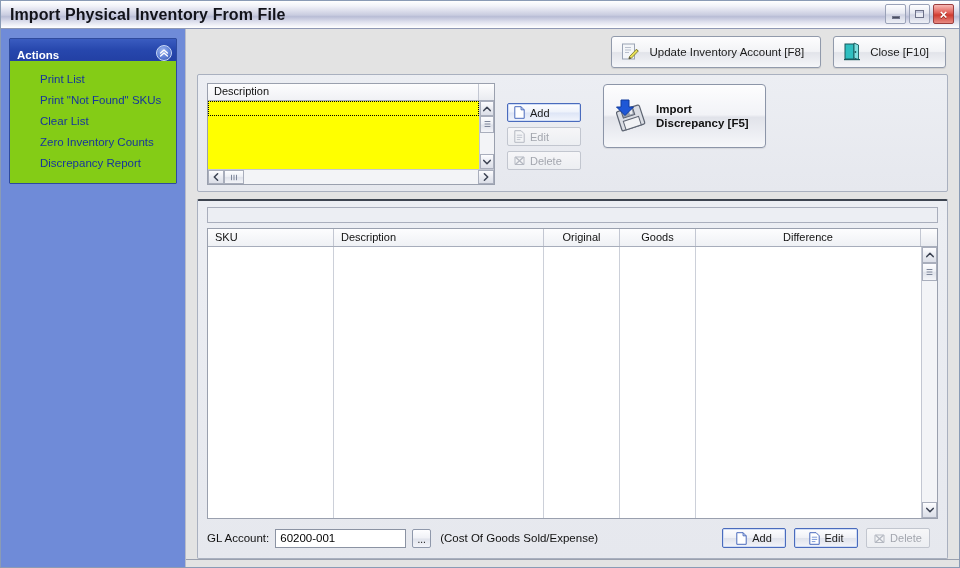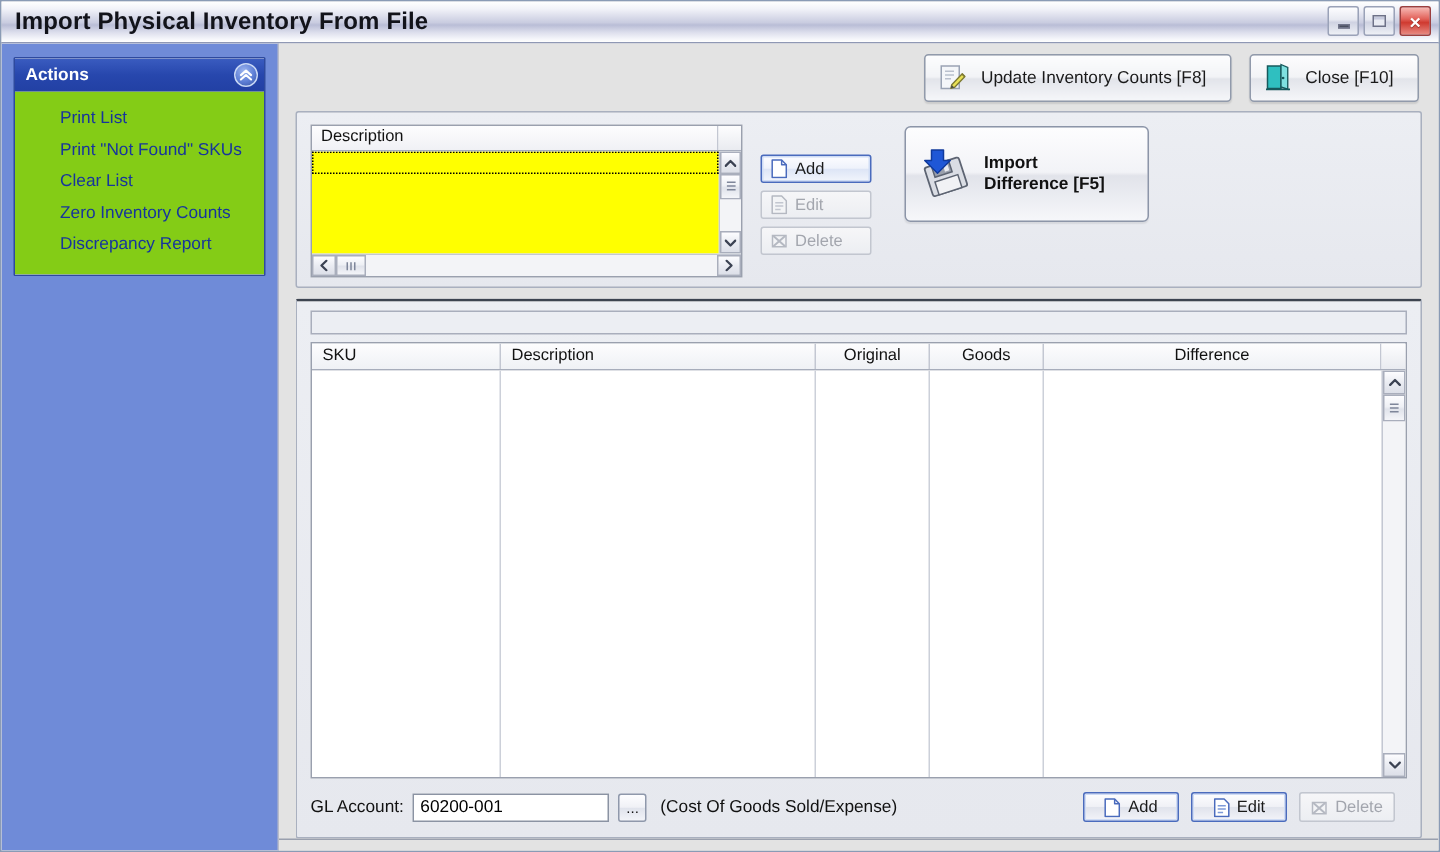--- a/index.html
+++ b/index.html
@@ -113,21 +113,21 @@
   .actions-panel {
     background: #ffffff;
     border: 1px solid #2e4a9e;
     border-radius: 1px;
     overflow: hidden;
   }
   .actions-head {
     height: 22px;
     background: linear-gradient(to bottom, #3a5cc0 0%, #2747ad 50%, #2240a4 100%);
     display: flex;
-    align-items: center;
+    align-items: flex-end;
     padding: 0 4px 0 7px;
     position: relative;
   }
   .actions-head-title {
     color: #ffffff;
     font-weight: bold;
     font-size: 11.5px;
     flex: 1 1 auto;
   }
   .collapse-btn {
@@ -555,21 +555,21 @@
           <div class="cmd-btn">
             <svg class="ico" width="19" height="19" viewBox="0 0 19 19" aria-hidden="true">
               <rect x="1.5" y="2" width="12" height="15" fill="#f4f6f9" stroke="#9aa3b4" stroke-width="1"></rect>
               <line x1="4" y1="5.5" x2="10" y2="5.5" stroke="#b9c0cd" stroke-width="1"></line>
               <line x1="4" y1="8" x2="10" y2="8" stroke="#b9c0cd" stroke-width="1"></line>
               <line x1="4" y1="10.5" x2="8" y2="10.5" stroke="#b9c0cd" stroke-width="1"></line>
               <path d="M8.5 14.5 L15.5 7.2 L17.3 9 L10.3 16.3 L7.9 16.9 Z" fill="#e8e055" stroke="#7d7a33" stroke-width="0.9" stroke-linejoin="round"></path>
               <path d="M15.3 7.4 L17.1 9.2" stroke="#7d7a33" stroke-width="0.9"></path>
               <path d="M7.9 16.9 L8.5 14.6 L10.2 16.3 Z" fill="#4a4a4a"></path>
             </svg>
-            <span class="lbl">Update Inventory Counts [F8]</span>
+            <span class="lbl">Update Inventory Account [F8]</span>
           </div>
           <div class="cmd-btn">
             <svg class="ico" width="18" height="19" viewBox="0 0 18 19" aria-hidden="true">
               <rect x="2" y="2" width="9" height="15" fill="#2fbfc0" stroke="#17595c" stroke-width="1"></rect>
               <polygon points="11,1 15.5,3 15.5,17.5 11,16" fill="#7fe0e0" stroke="#17595c" stroke-width="0.9"></polygon>
               <circle cx="12.4" cy="10" r="0.9" fill="#17595c"></circle>
               <line x1="1" y1="17.6" x2="17" y2="17.6" stroke="#17595c" stroke-width="1.2"></line>
             </svg>
             <span class="lbl">Close [F10]</span>
           </div>
@@ -662,21 +662,21 @@
                 <g transform="rotate(-18 18 18)">
                   <rect x="6" y="10" width="24" height="20" rx="1.5" fill="#dadde4" stroke="#5d6472" stroke-width="1.2"></rect>
                   <rect x="11" y="10" width="12" height="8" fill="#9aa0ac" stroke="#5d6472" stroke-width="1"></rect>
                   <rect x="18.5" y="11.5" width="3" height="5" fill="#e9ebf0"></rect>
                   <rect x="10" y="21" width="16" height="9" fill="#f1f2f5" stroke="#5d6472" stroke-width="1"></rect>
                 </g>
                 <path d="M9 2 L17 2 L17 9 L21.5 9 L13 17.5 L4.5 9 L9 9 Z" fill="#1f57d6" stroke="#103a9c" stroke-width="1" stroke-linejoin="round"></path>
               </svg>
               <span class="big-lbl">
                 <span>Import</span><br>
-                <span>Difference [F5]</span>
+                <span>Discrepancy [F5]</span>
               </span>
             </div>
           </div>
         </div>
 
         <div class="panel-bottom">
 
           <div class="filter-bar"></div>
 
           <div class="main-grid">

